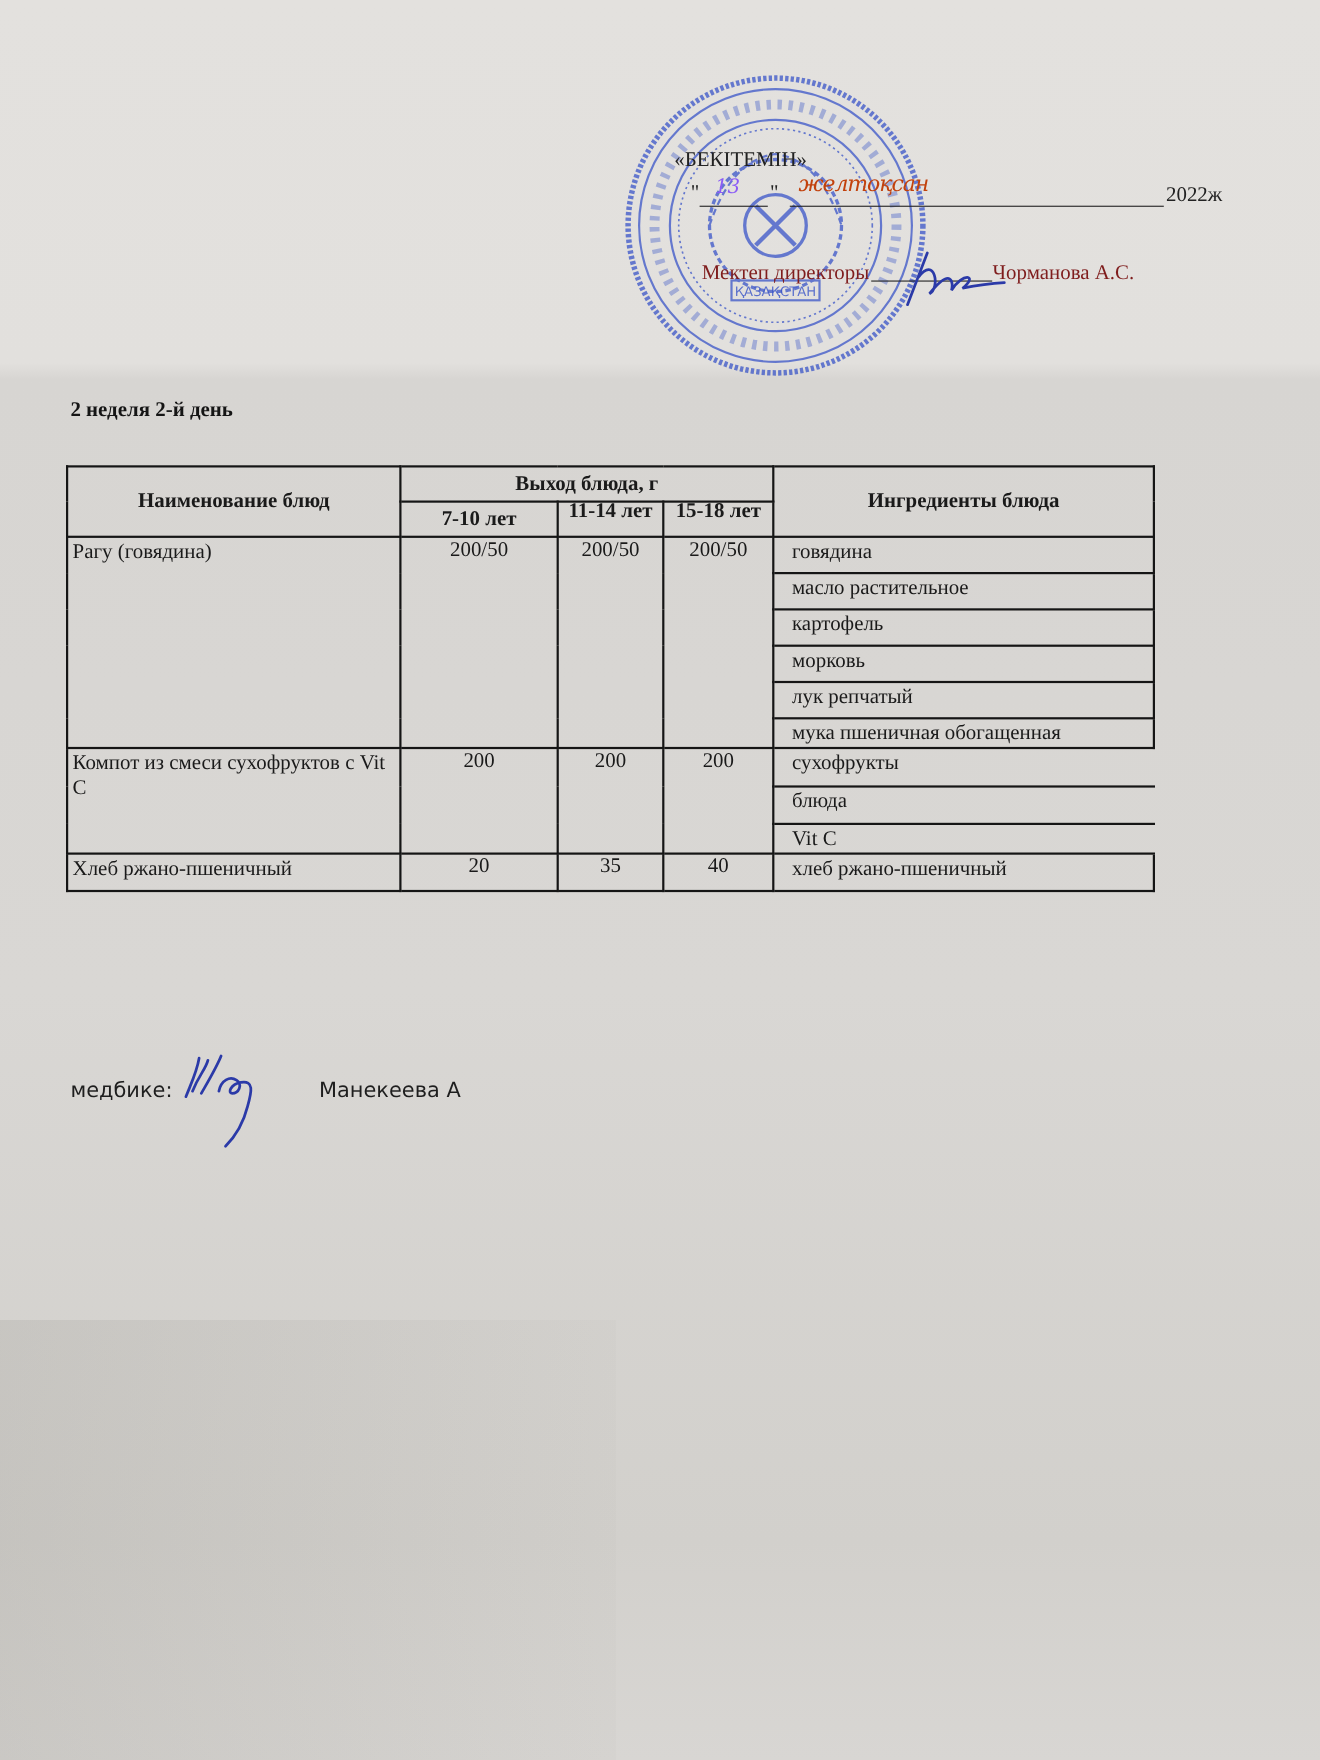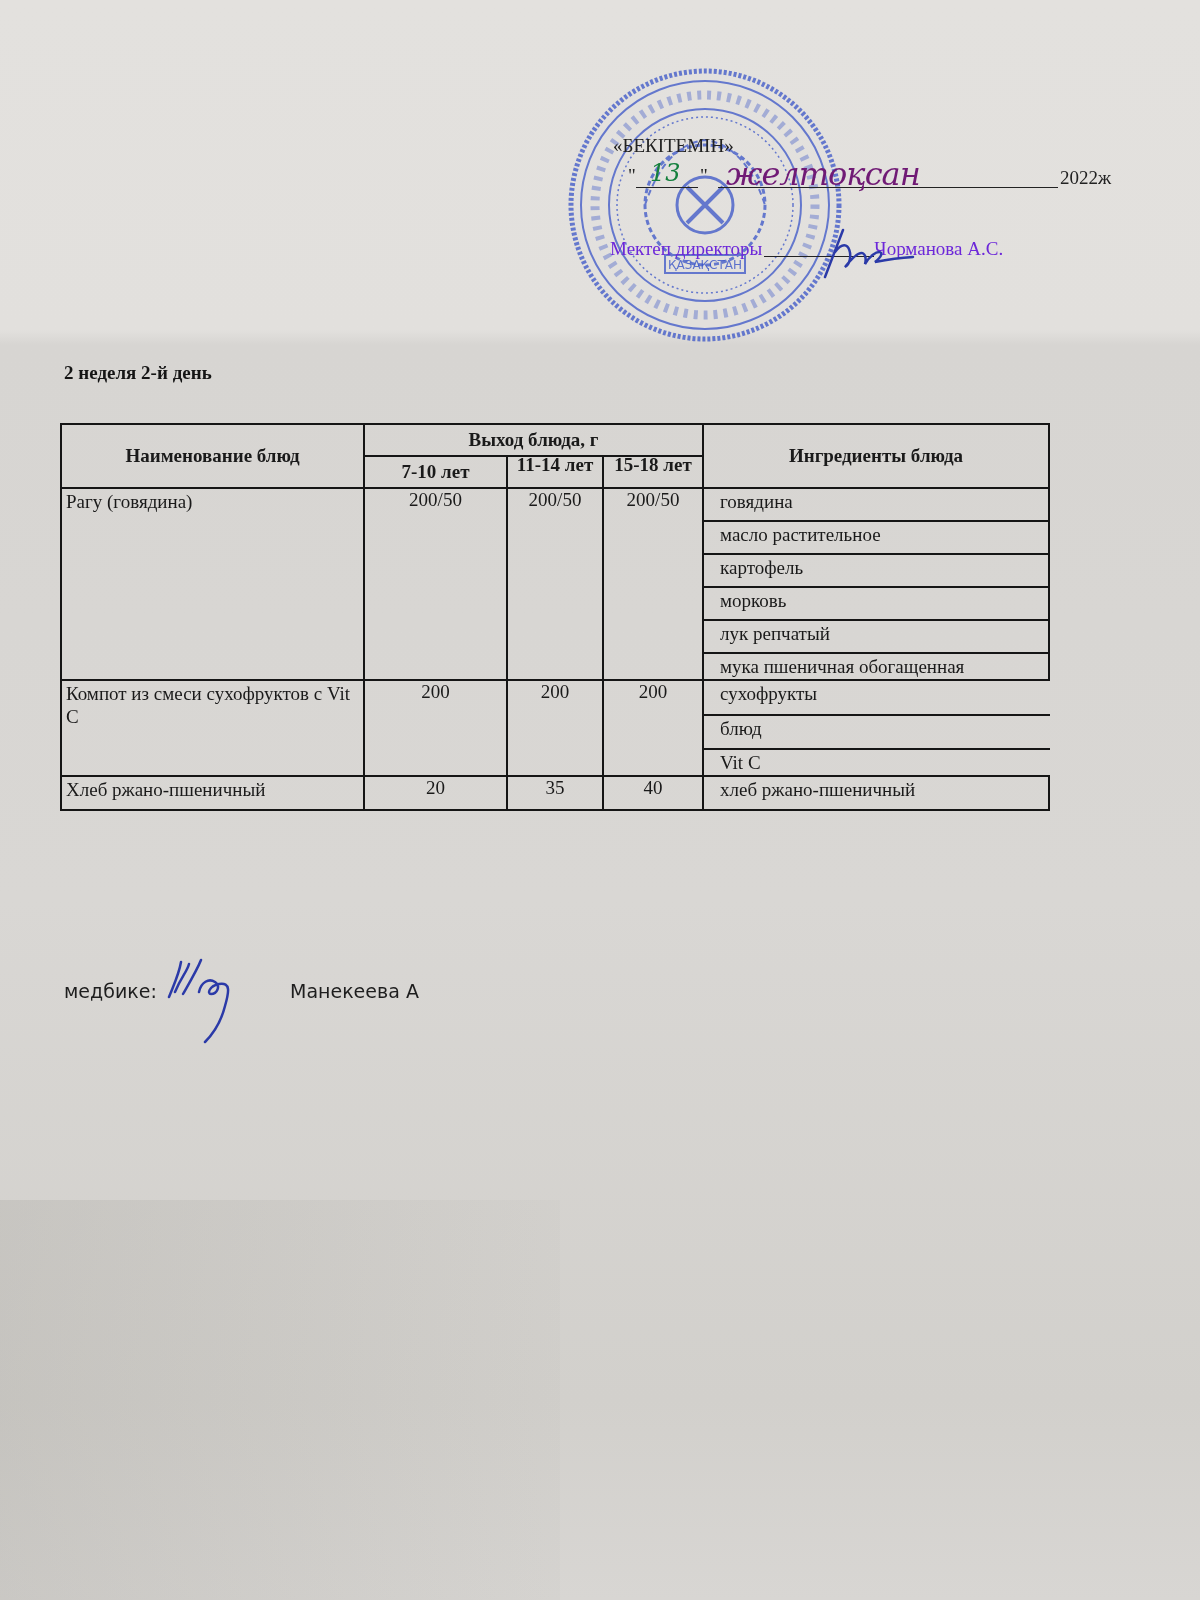--- a/index.html
+++ b/index.html
@@ -21,25 +21,25 @@
     }
     .approve-title {
       position: absolute; left: 613px; top: 135px; font-size: 19px; color: #222;
     }
     .date-line {
       position: absolute; left: 628px; top: 165px; font-size: 19px; color: #222;
     }
     .date-line .q { position: absolute; top: 0; }
     .date-line .uline1 { position: absolute; left: 8px; top: 22px; width: 62px; border-bottom: 1.5px solid #222; }
     .date-line .uline2 { position: absolute; left: 90px; top: 22px; width: 340px; border-bottom: 1.5px solid #222; }
-    .date-line .hand-day { position: absolute; left: 22px; top: -6px; font-family: "DejaVu Serif", serif; font-style: italic; font-size: 24px; color: #15803d; }
-    .date-line .hand-month { position: absolute; left: 98px; top: -10px; font-family: "DejaVu Serif", serif; font-style: italic; font-size: 32px; color: #701a75; letter-spacing: -1px; }
+    .date-line .hand-day { position: absolute; left: 22px; top: -6px; font-family: "DejaVu Serif", serif; font-style: italic; font-size: 18px; color: #8b5cf6; }
+    .date-line .hand-month { position: absolute; left: 98px; top: -10px; font-family: "DejaVu Serif", serif; font-style: italic; font-size: 20px; color: #c2410c; letter-spacing: -1px; }
     .date-line .year { position: absolute; left: 432px; top: 2px; }
     .director-line {
-      position: absolute; left: 610px; top: 238px; font-size: 19px; color: #6d28d9; white-space: nowrap;
+      position: absolute; left: 638px; top: 238px; font-size: 19px; color: #7f1d1d; white-space: nowrap;
     }
     .director-line .sig-line { display: inline-block; width: 110px; border-bottom: 1.5px solid #222; margin-left: 2px; vertical-align: -2px; }
     .director-sig { position: absolute; left: 795px; top: 222px; width: 120px; height: 60px; }
 
     .section-title {
       position: absolute; left: 64px; top: 362px; font-weight: bold; font-size: 19px; color: #151515;
     }
 
     
     .menu-table {
@@ -157,21 +157,21 @@
       </tr>
 
   <tr>
     <td class="dish" rowspan="3">Компот из смеси сухофруктов с Vit C</td>
     <td class="num" rowspan="3">200</td>
     <td class="num" rowspan="3">200</td>
     <td class="num" rowspan="3">200</td>
     <td class="ingr noright" style="height:31px">сухофрукты</td>
   </tr>
   <tr>
-        <td class="ingr noright" style="height:30px">блюд</td>
+        <td class="ingr noright" style="height:30px">блюда</td>
       </tr>
   <tr>
         <td class="ingr noright" style="height:20px">Vit C</td>
       </tr>
 
   <tr>
     <td class="dish">Хлеб ржано-пшеничный</td>
     <td class="num">20</td>
     <td class="num">35</td>
     <td class="num">40</td>

